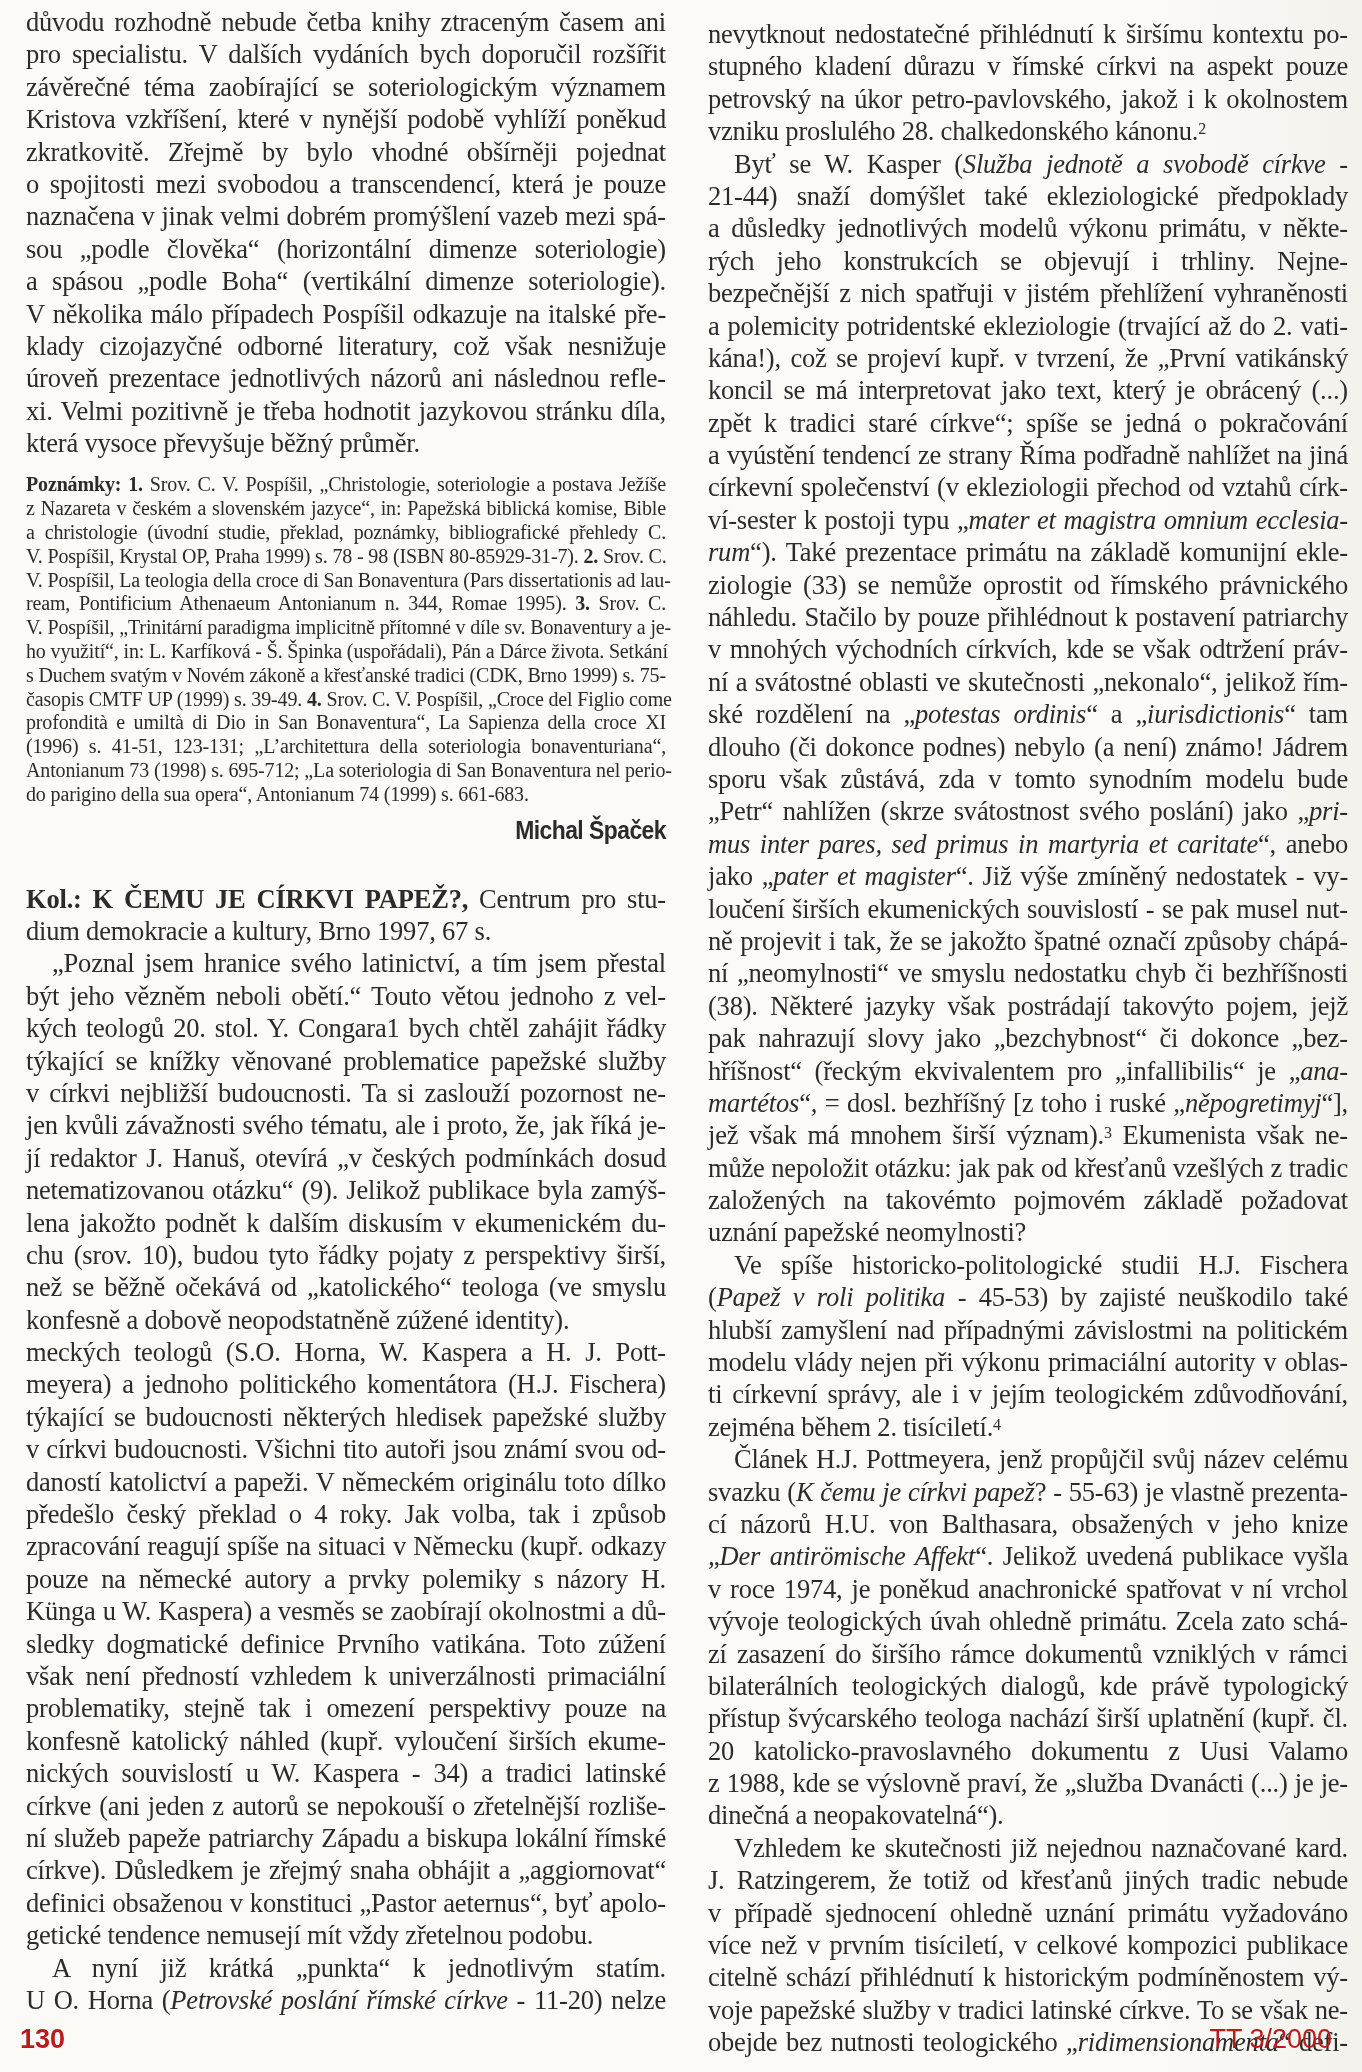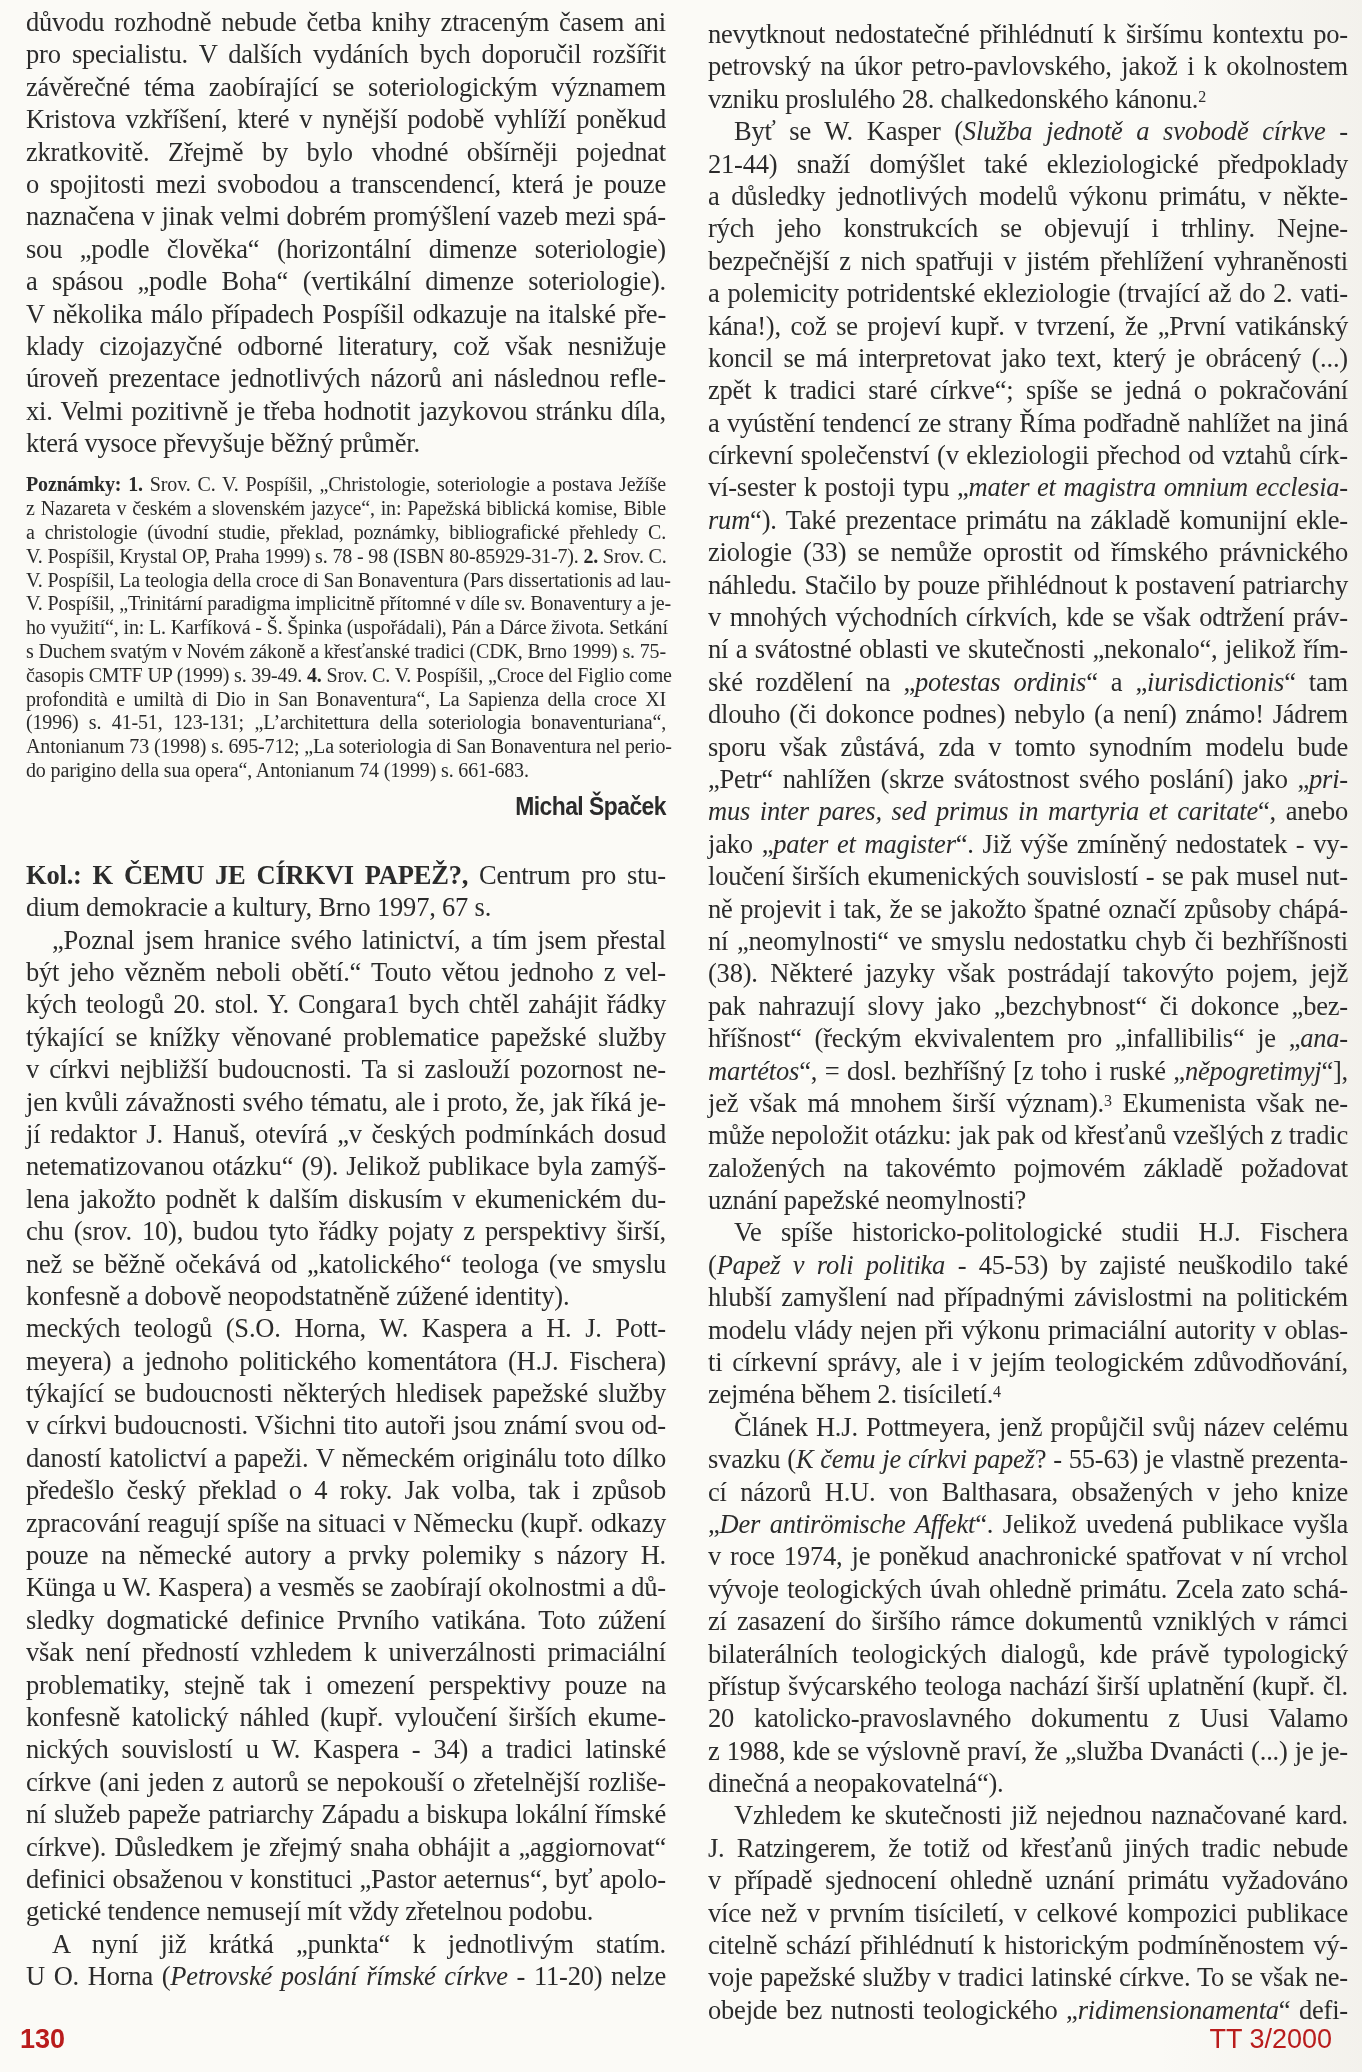--- a/index.html
+++ b/index.html
@@ -66,20 +66,21 @@
       <div class="line"><span>xi. Velmi pozitivně je třeba hodnotit jazykovou stránku díla,</span></div>
       <div class="line last"><span>která vysoce převyšuje běžný průměr.</span></div>
     </div>
   <div class="gap-m"></div>
   <div>
       <div class="note"><span class="bd">Poznámky: 1.</span><span> Srov. C. V. Pospíšil, „Christologie, soteriologie a postava Ježíše</span></div>
       <div class="note"><span>z Nazareta v českém a slovenském jazyce“, in: Papežská biblická komise, Bible</span></div>
       <div class="note"><span>a christologie (úvodní studie, překlad, poznámky, bibliografické přehledy C.</span></div>
       <div class="note"><span>V. Pospíšil, Krystal OP, Praha 1999) s. 78 - 98 (ISBN 80-85929-31-7). </span><span class="bd">2.</span><span> Srov. C.</span></div>
       <div class="note"><span>V. Pospíšil, La teologia della croce di San Bonaventura (Pars dissertationis ad lau-</span></div>
+      <div class="note"><span>ream, Pontificium Athenaeum Antonianum n. 344, Romae 1995). </span><span class="bd">3.</span><span> Srov. C.</span></div>
       <div class="note"><span>V. Pospíšil, „Trinitární paradigma implicitně přítomné v díle sv. Bonaventury a je-</span></div>
       <div class="note"><span>ho využití“, in: L. Karfíková - Š. Špinka (uspořádali), Pán a Dárce života. Setkání</span></div>
       <div class="note"><span>s Duchem svatým v Novém zákoně a křesťanské tradici (CDK, Brno 1999) s. 75-</span></div>
       <div class="note"><span>časopis CMTF UP (1999) s. 39-49. </span><span class="bd">4.</span><span> Srov. C. V. Pospíšil, „Croce del Figlio come</span></div>
       <div class="note"><span>profondità e umiltà di Dio in San Bonaventura“, La Sapienza della croce XI</span></div>
       <div class="note"><span>(1996) s. 41-51, 123-131; „L’architettura della soteriologia bonaventuriana“,</span></div>
       <div class="note"><span>Antonianum 73 (1998) s. 695-712; „La soteriologia di San Bonaventura nel perio-</span></div>
       <div class="note last"><span>do parigino della sua opera“, Antonianum 74 (1999) s. 661-683.</span></div>
     </div>
   <div class="gap-s"></div>
@@ -129,20 +130,21 @@
         <div class="line indent"><span>A nyní již krátká „punkta“ k jednotlivým statím.</span></div>
         <div class="line"><span>U O. Horna (</span><span class="it">Petrovské poslání římské církve</span><span> - 11-20) nelze</span></div>
       </div>
     </div>
 </div>
 
 <div class="col col-right">
   <div>
       <div>
         <div class="line"><span>nevytknout nedostatečné přihlédnutí k širšímu kontextu po-</span></div>
+        <div class="line"><span>stupného kladení důrazu v římské církvi na aspekt pouze</span></div>
         <div class="line"><span>petrovský na úkor petro-pavlovského, jakož i k okolnostem</span></div>
         <div class="line last"><span>vzniku proslulého 28. chalkedonského kánonu.</span><sup>2</sup></div>
       </div>
       <div>
         <div class="line indent"><span>Byť se W. Kasper (</span><span class="it">Služba jednotě a svobodě církve</span><span> -</span></div>
         <div class="line"><span>21-44) snaží domýšlet také ekleziologické předpoklady</span></div>
         <div class="line"><span>a důsledky jednotlivých modelů výkonu primátu, v někte-</span></div>
         <div class="line"><span>rých jeho konstrukcích se objevují i trhliny. Nejne-</span></div>
         <div class="line"><span>bezpečnější z nich spatřuji v jistém přehlížení vyhraněnosti</span></div>
         <div class="line"><span>a polemicity potridentské ekleziologie (trvající až do 2. vati-</span></div>

